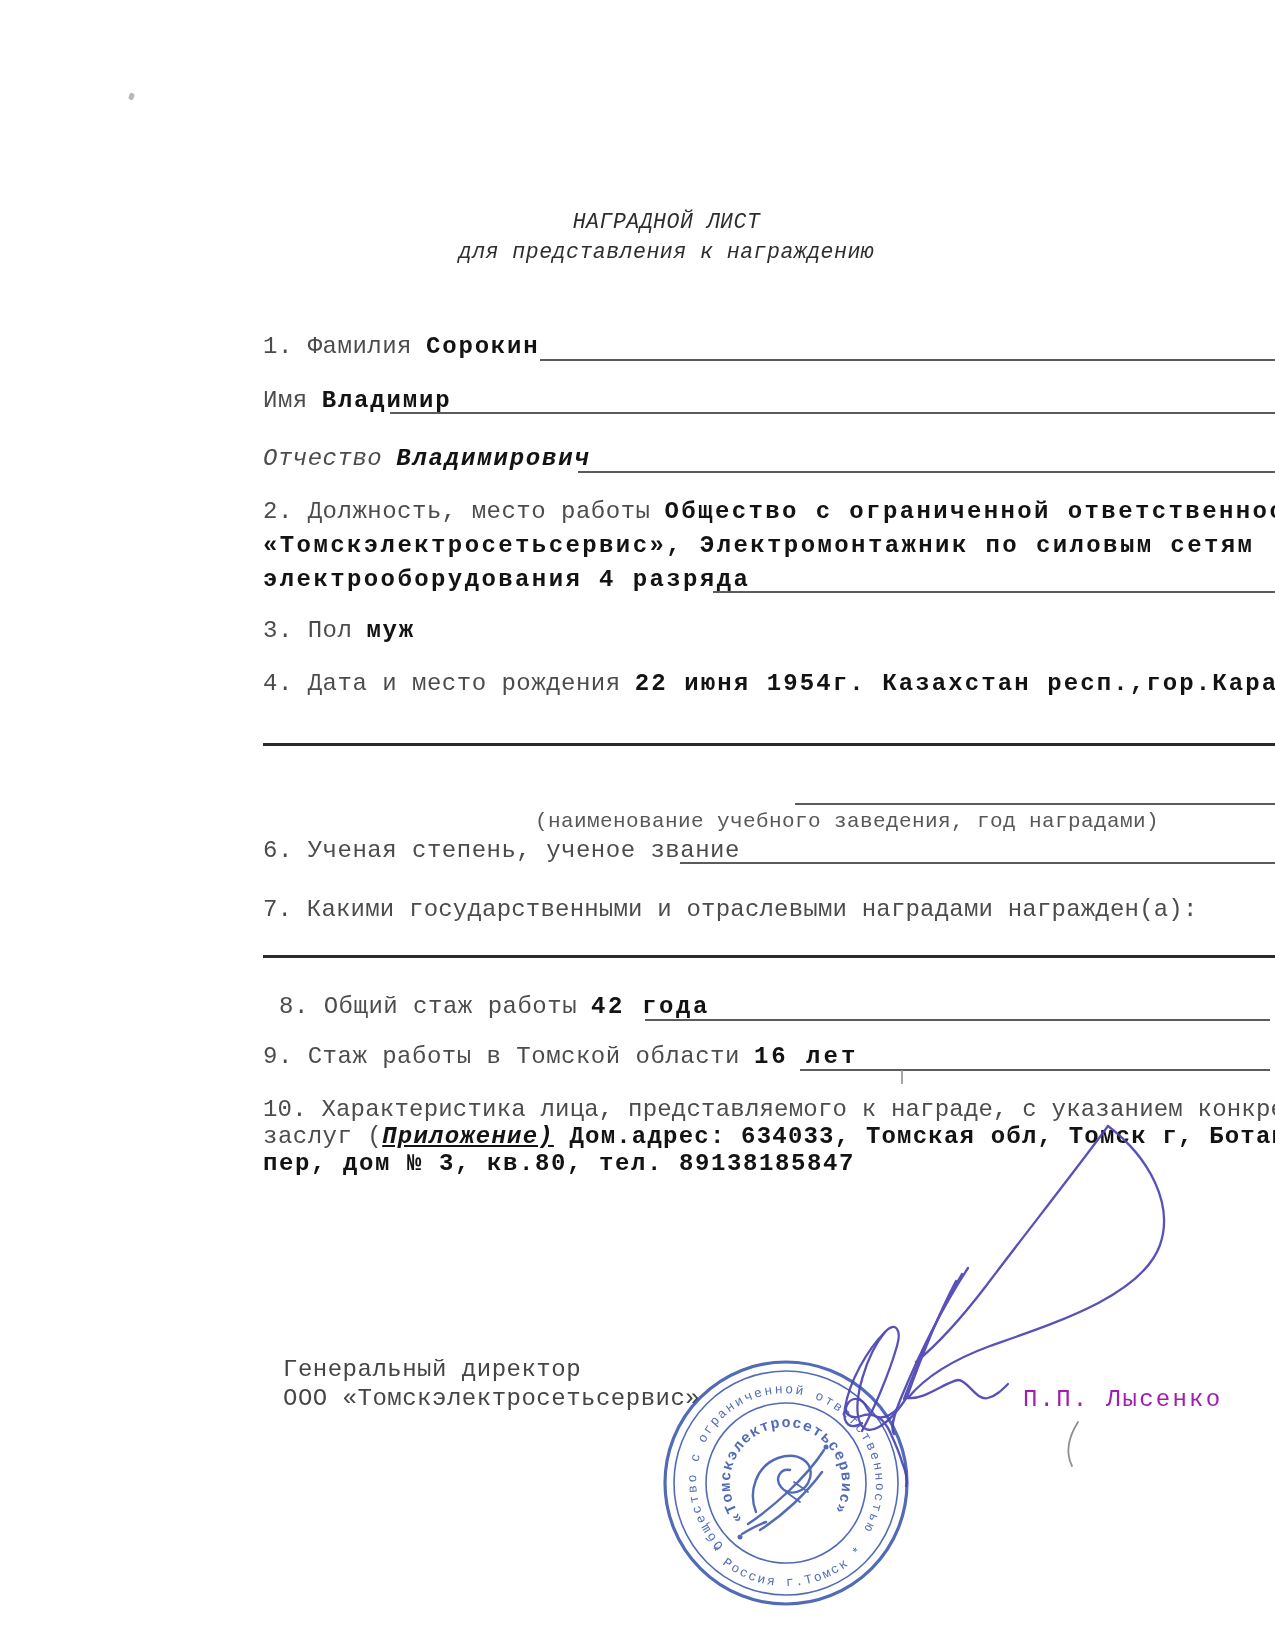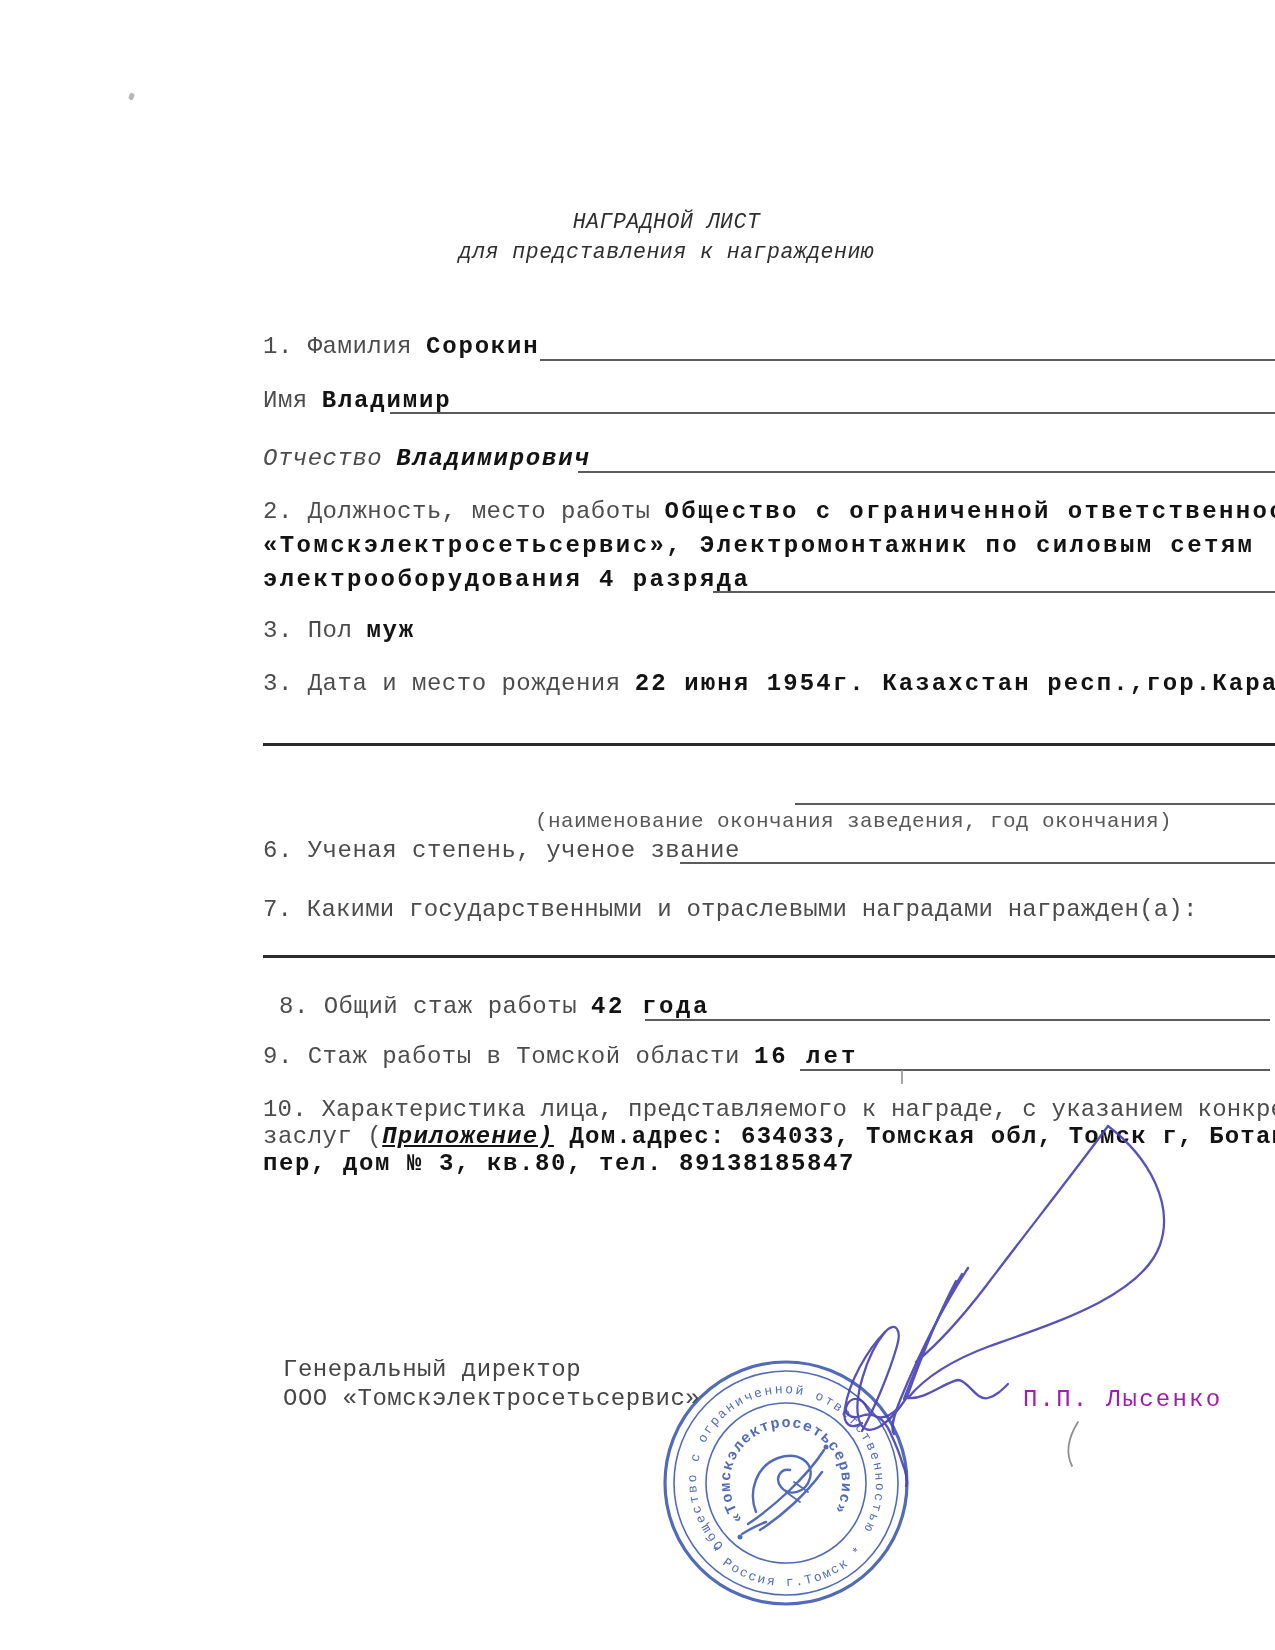--- a/index.html
+++ b/index.html
@@ -61,26 +61,26 @@
   <div class="row" style="top:566px;">
     <span class="val wide" style="margin-left:0;">электрооборудования 4 разряда</span>
   </div>
   <div class="uline" style="left:713px;top:591px;width:562px;"></div>
 
   <div class="row" style="top:617px;">
     <span class="lbl">3. Пол</span><span class="val">муж</span>
   </div>
 
   <div class="row" style="top:670px;">
-    <span class="lbl">3. Дата и место рождения</span><span class="val" style="letter-spacing:2.1px;">22 июня 1954г. Казахстан респ.,гор.Караган</span>
+    <span class="lbl">4. Дата и место рождения</span><span class="val" style="letter-spacing:2.1px;">22 июня 1954г. Казахстан респ.,гор.Караган</span>
   </div>
   <div class="rule" style="left:263px;top:743px;width:1012px;"></div>
 
   <div class="uline" style="left:795px;top:803px;width:480px;"></div>
-  <div class="caption" style="left:535px;top:810px;">(наименование окончания заведения, год окончания)</div>
+  <div class="caption" style="left:535px;top:810px;">(наименование учебного заведения, год наградами)</div>
 
   <div class="row" style="top:837px;">
     <span class="lbl">6. Ученая степень, ученое звание</span>
   </div>
   <div class="uline" style="left:680px;top:862px;width:595px;"></div>
 
   <div class="row" style="top:896px;letter-spacing:.2px;">
     <span class="lbl">7. Какими государственными и отраслевыми наградами награжден(а):</span>
   </div>
   <div class="rule" style="left:263px;top:955px;width:1012px;"></div>

